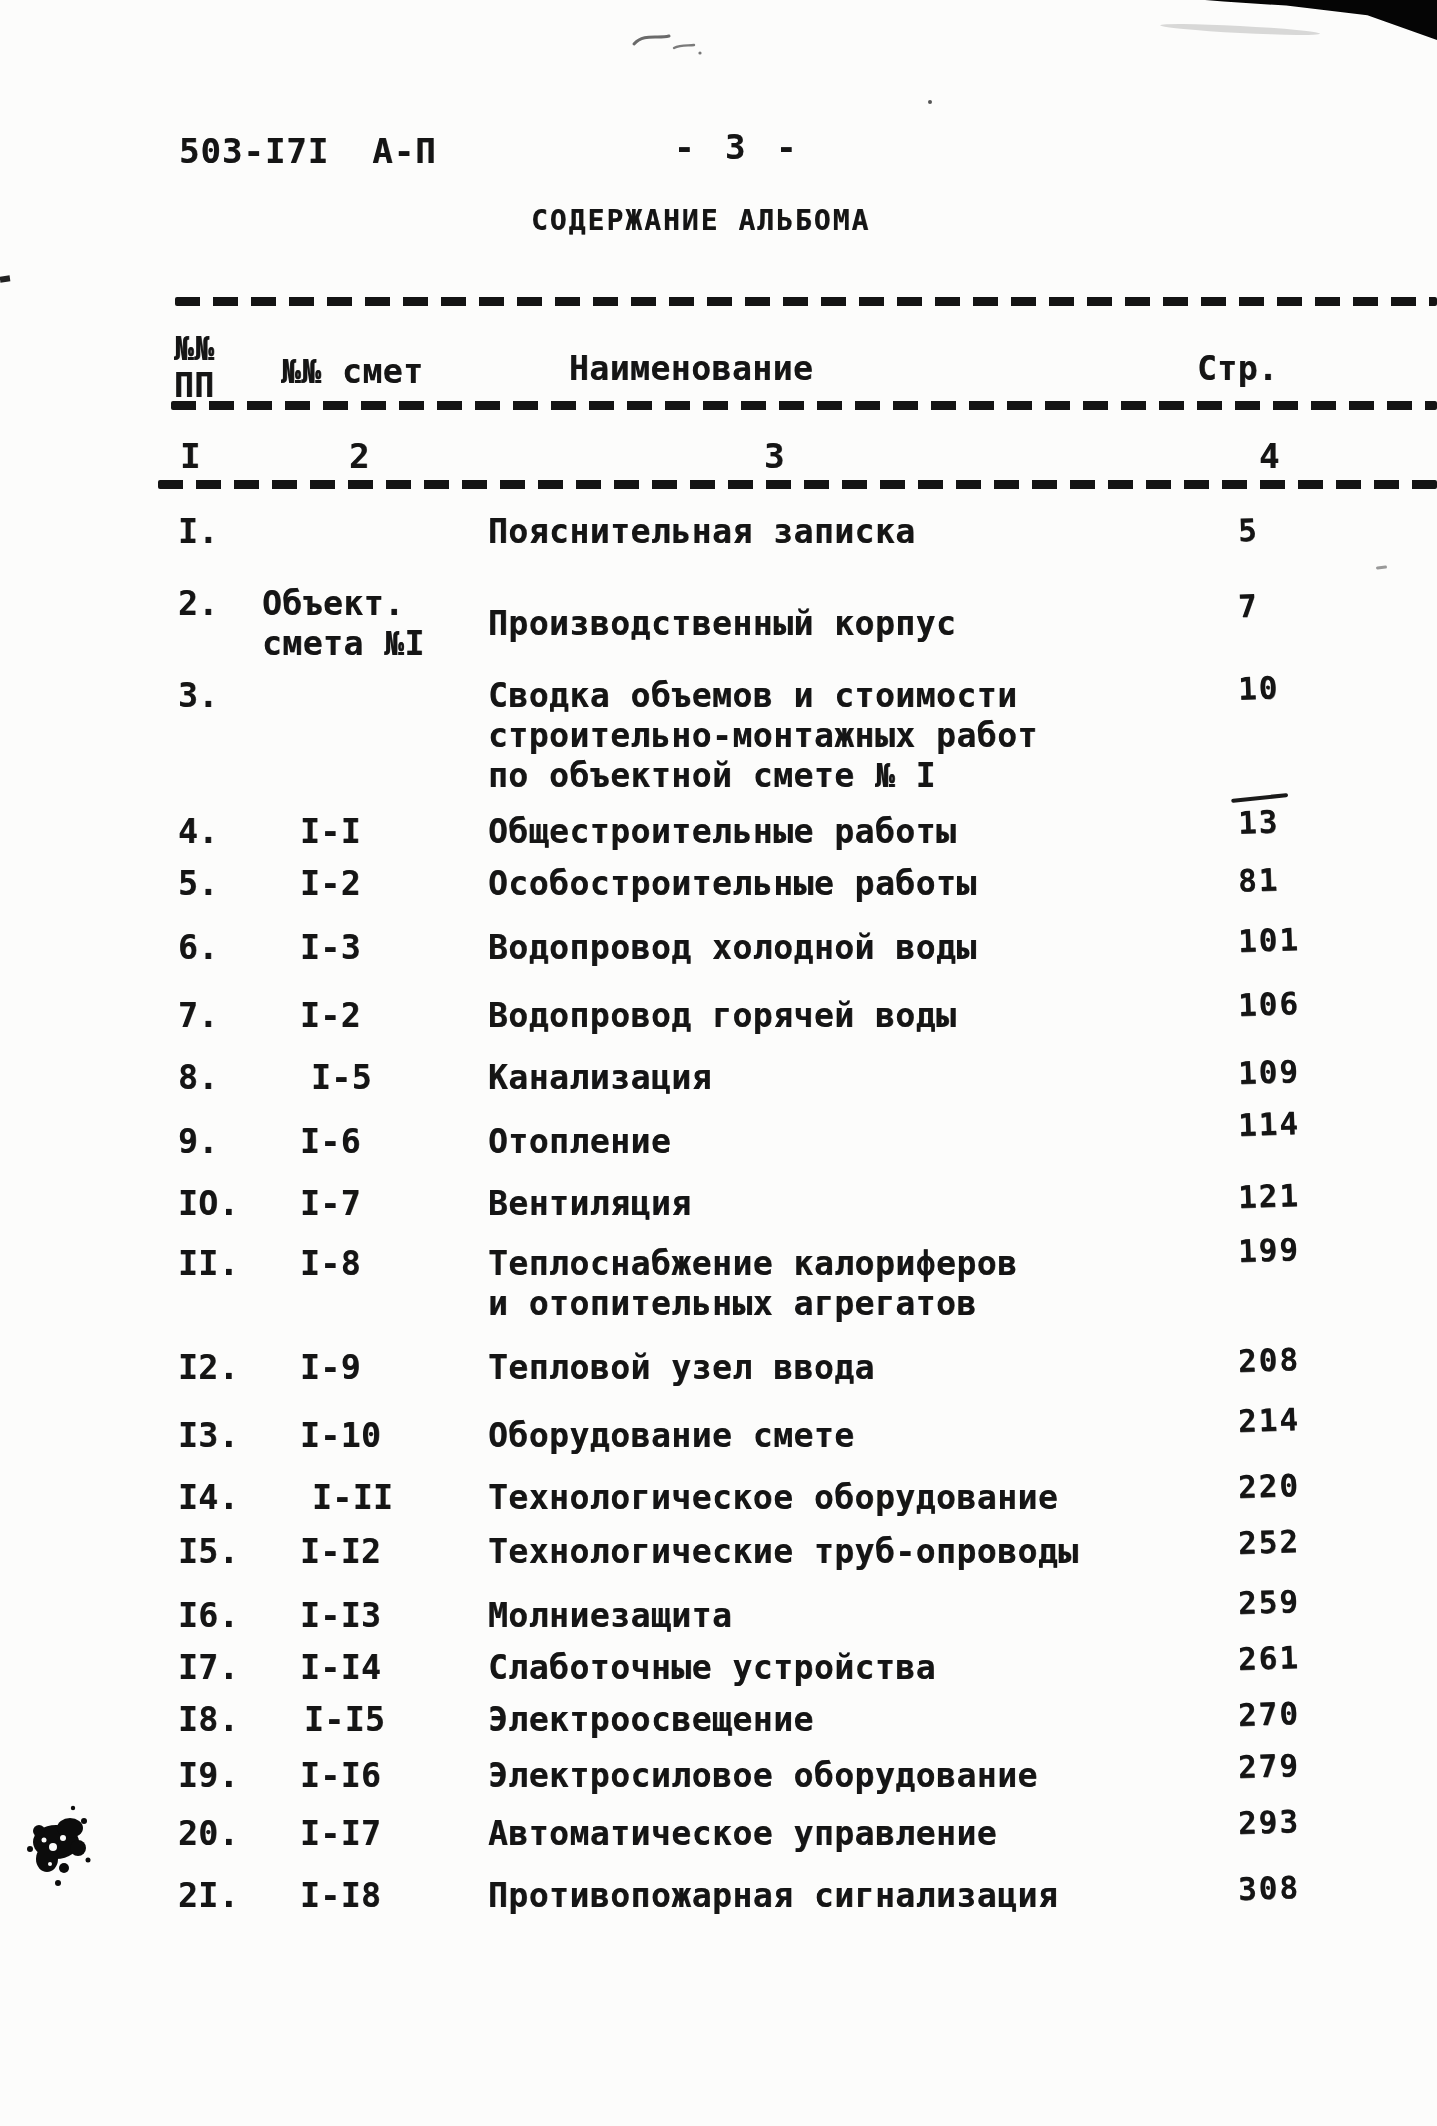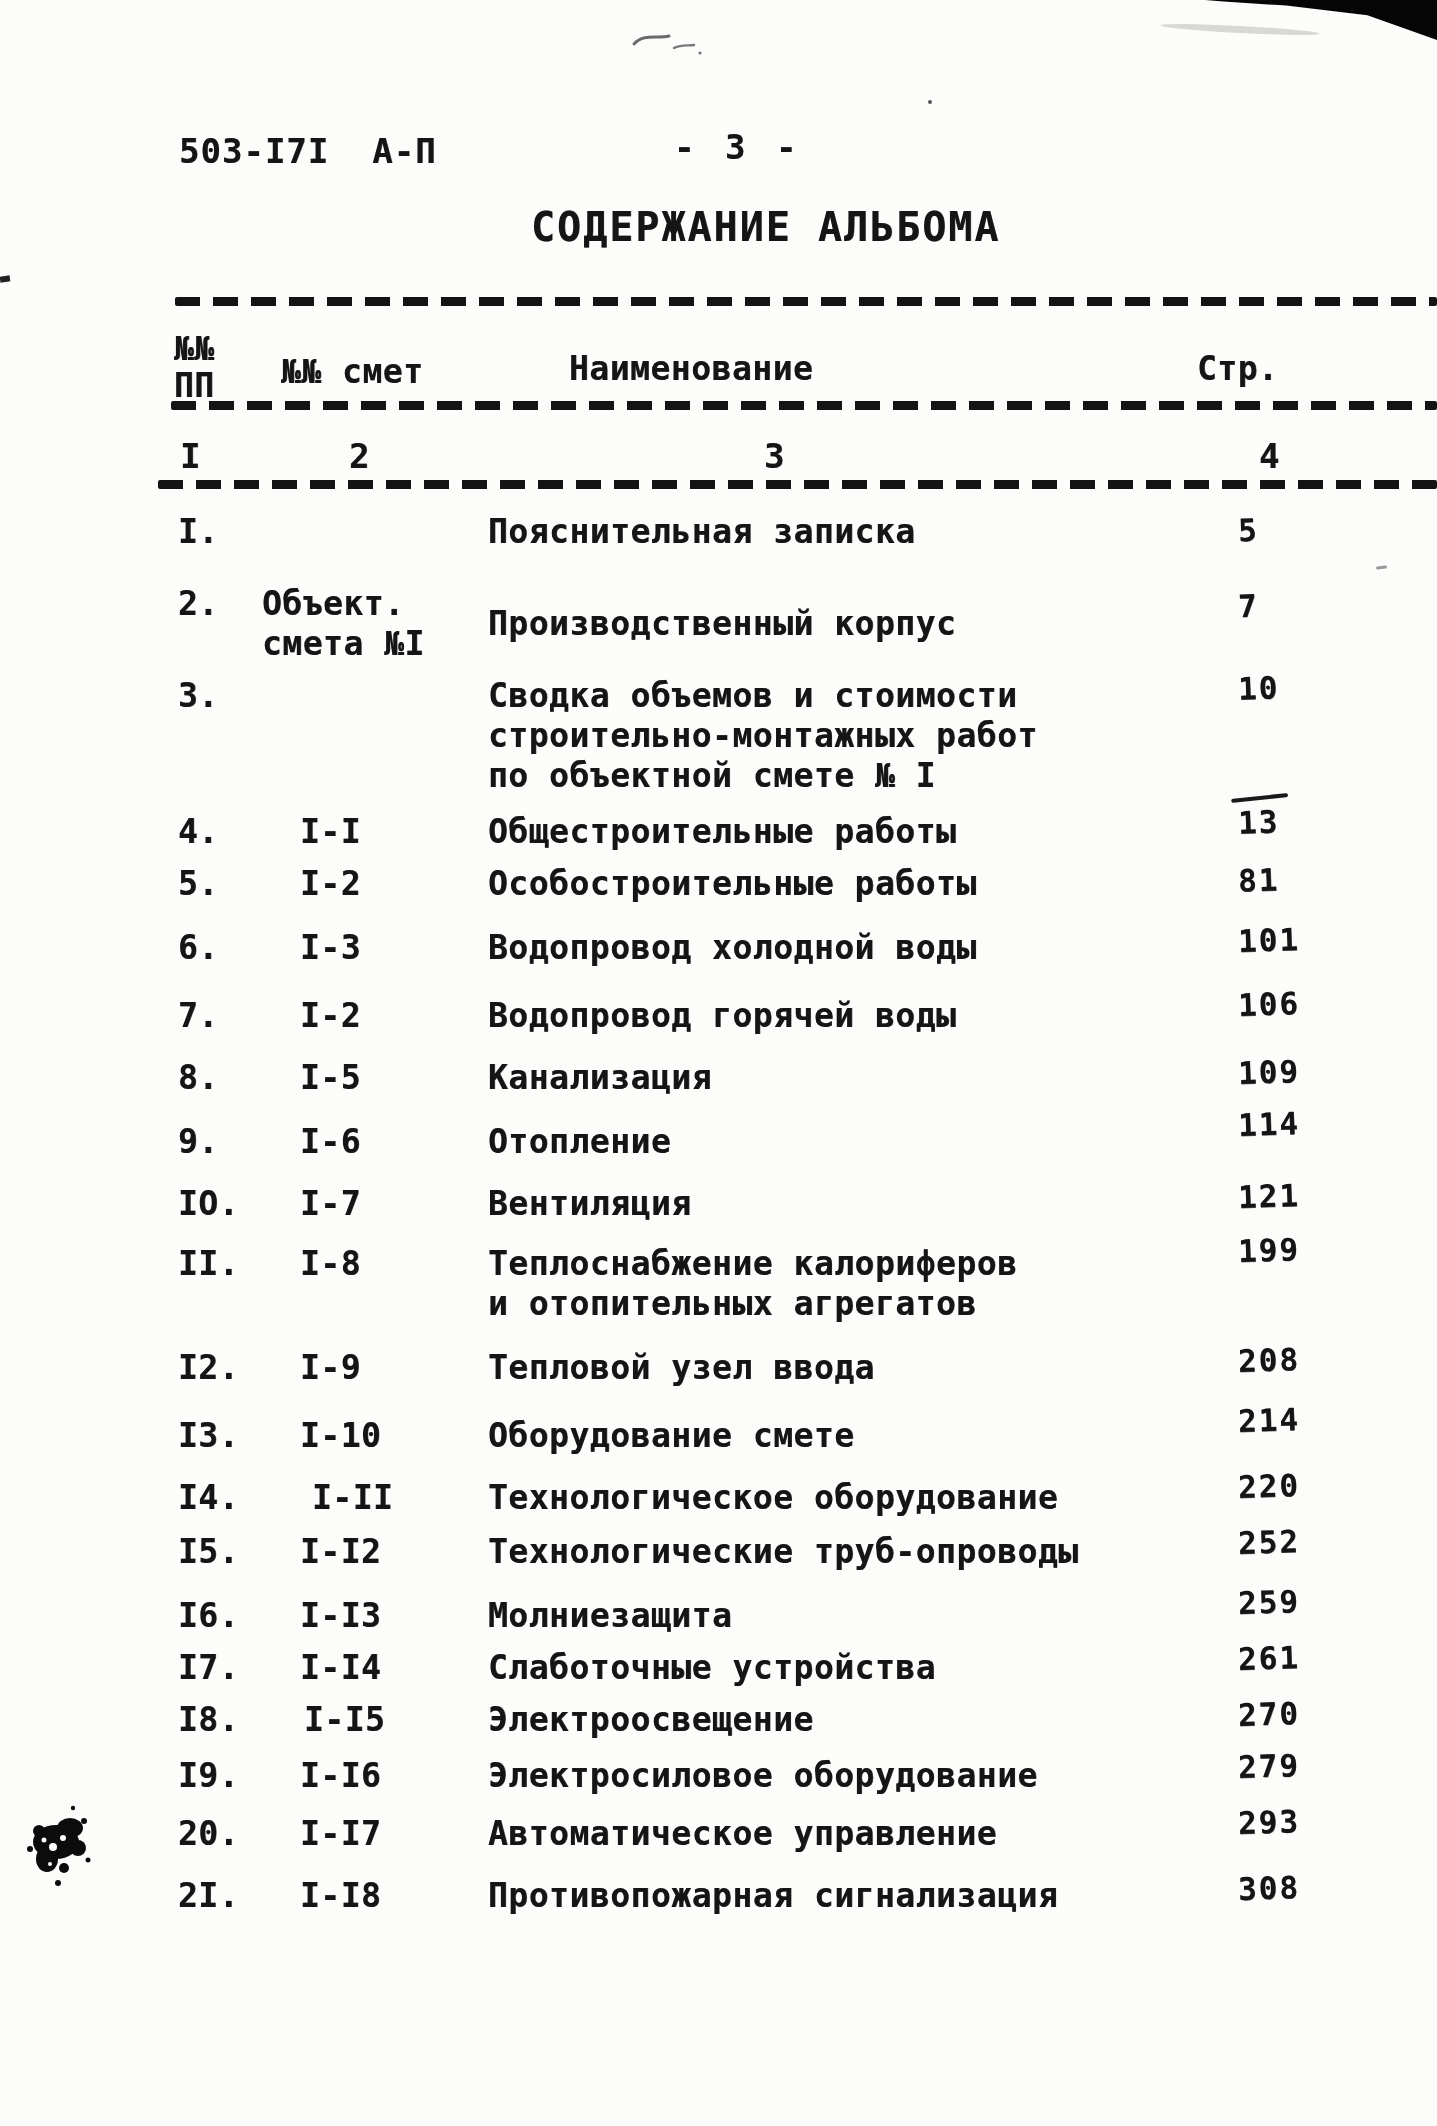--- a/index.html
+++ b/index.html
@@ -6,21 +6,21 @@
   .page{
     position:relative;width:1437px;height:2126px;margin:0 auto;
     background:#fcfcfb;overflow:hidden;
     font-family:"DejaVu Sans Mono","Liberation Mono",monospace;
     font-weight:700;color:#151515;
   }
   .abs{position:absolute;white-space:pre-line;}
   .ink{text-shadow:0.4px 0.4px 0.6px rgba(10,10,10,0.6);}
   .doc-code{left:179px;top:131px;font-size:34px;letter-spacing:1px;white-space:pre;}
   .page-num{left:674px;top:127px;font-size:34px;letter-spacing:5px;white-space:pre;}
-  .title{left:531px;top:204px;font-size:40px;letter-spacing:2px;}
+  .title{left:531px;top:204px;font-size:28px;letter-spacing:2px;}
   .rule{position:absolute;height:9px;border-radius:2px;
     background:repeating-linear-gradient(90deg,#141414 0,#141414 25px,transparent 25px,transparent 38px);}
   .rule1{left:175px;top:297px;width:1262px;}
   .rule2{left:171px;top:401px;width:1266px;}
   .rule3{left:158px;top:480px;width:1279px;}
   .hdr{font-size:33px;letter-spacing:0.5px;}
   .hdr-pp{left:174px;top:330px;line-height:37px;}
   .hdr-smet{left:281px;top:352px;}
   .hdr-name{left:569px;top:349px;}
   .hdr-str{left:1197px;top:349px;}
@@ -124,21 +124,21 @@
         <span class="cell ink c4" style="top: -6px;">101</span>
       </div>
       <div class="row" style="top: 996px;">
         <span class="cell ink c1">7.</span>
         <span class="cell ink c2" style="margin-left: 0px;">I-2</span>
         <span class="cell ink c3" style="top: 0px;">Водопровод горячей воды</span>
         <span class="cell ink c4" style="top: -10px;">106</span>
       </div>
       <div class="row" style="top: 1058px;">
         <span class="cell ink c1">8.</span>
-        <span class="cell ink c2" style="margin-left: 0px;">I-5</span>
+        <span class="cell ink c2" style="margin-left: 11px;">I-5</span>
         <span class="cell ink c3" style="top: 0px;">Канализация</span>
         <span class="cell ink c4" style="top: -4px;">109</span>
       </div>
       <div class="row" style="top: 1122px;">
         <span class="cell ink c1">9.</span>
         <span class="cell ink c2" style="margin-left: 0px;">I-6</span>
         <span class="cell ink c3" style="top: 0px;">Отопление</span>
         <span class="cell ink c4" style="top: -16px;">114</span>
       </div>
       <div class="row" style="top: 1184px;">

